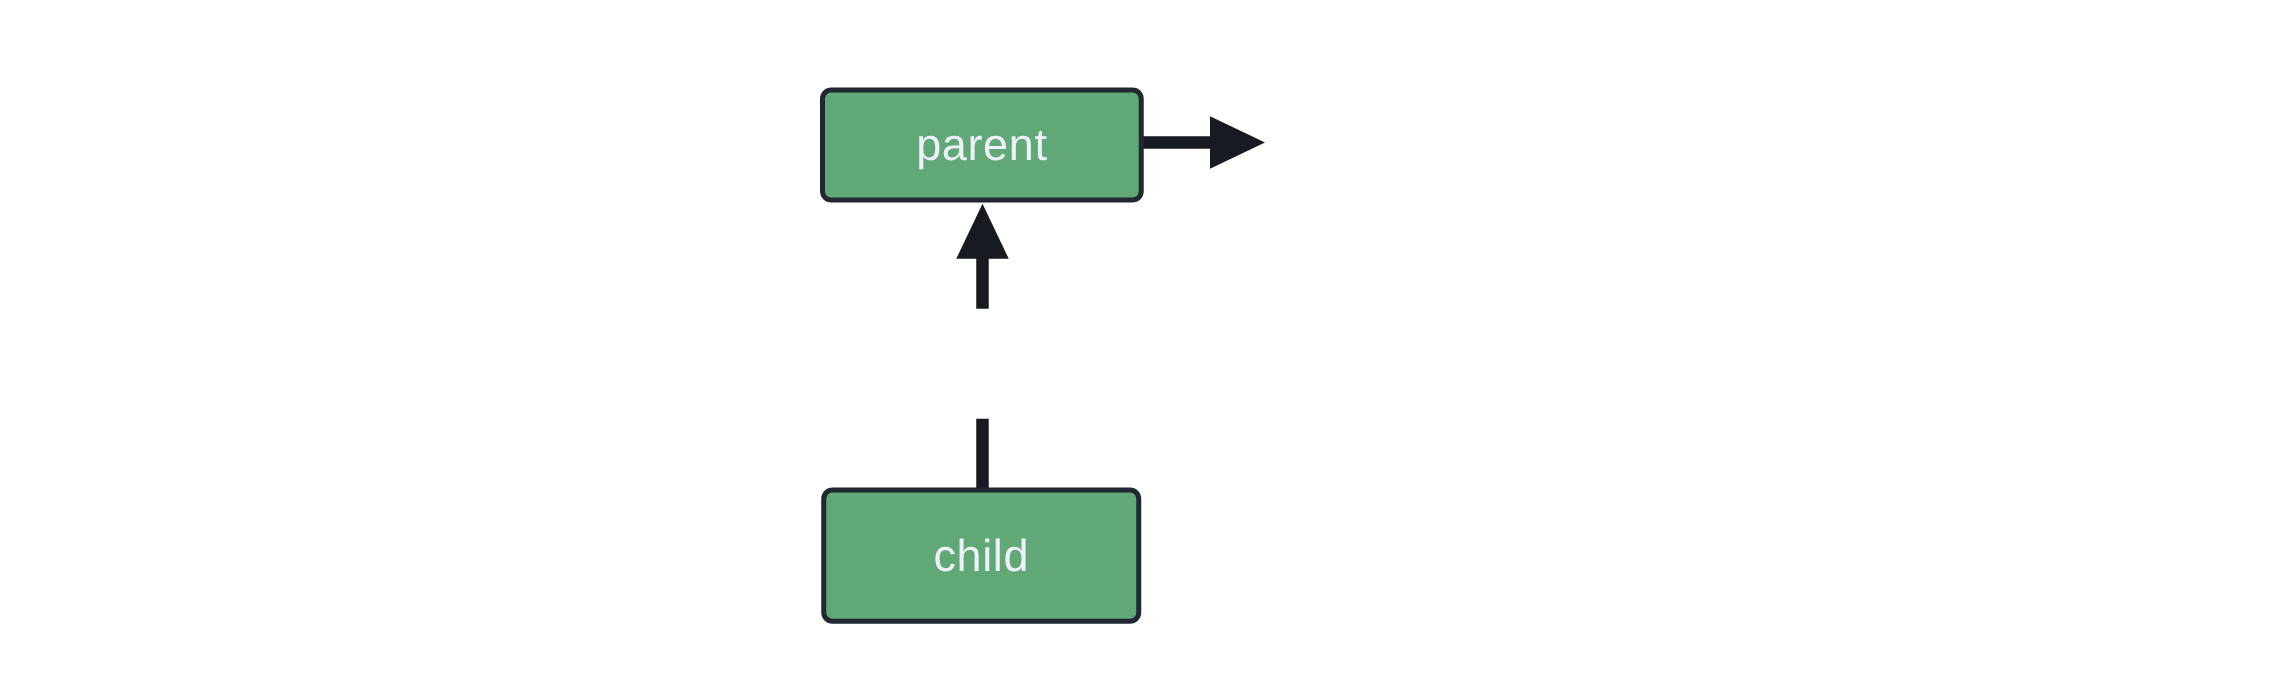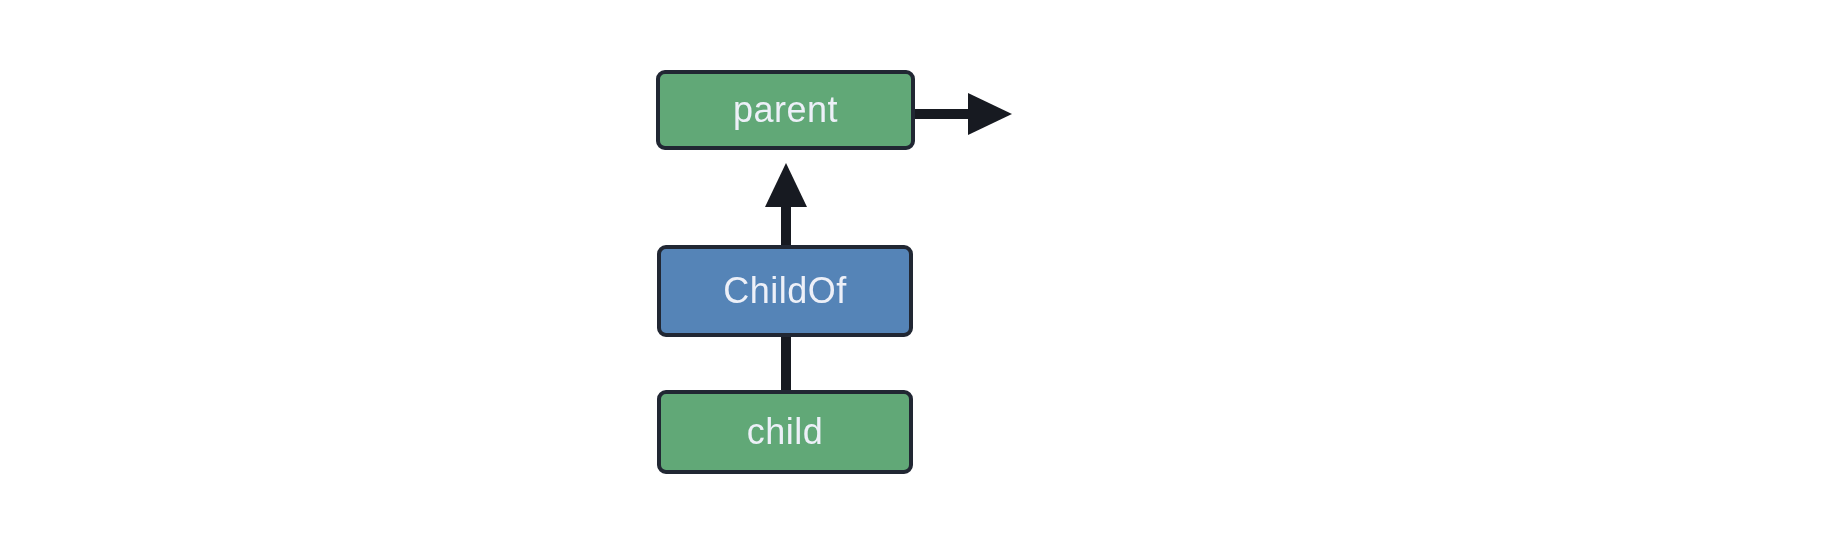--- a/index.html
+++ b/index.html
@@ -30,24 +30,24 @@
     align-items: center;
     justify-content: center;
     color: #edf0f8;
     font-size: 36px;
     line-height: 1;
     letter-spacing: 0.5px;
   }
   .node--green { background: #61a877; }
   .node--blue  { background: #5584b7; }
 
-  .node-parent   { left: 656px; top:  70px; width: 259px; height: 80px; }
+  .node-parent   { left: 656px; top:  70px; width: 259px; height: 92px; }
   .node-position { left: 1011px; top:  69px; width: 256px; height: 88px; }
   .node-childof  { left: 657px; top: 245px; width: 256px; height: 92px; }
-  .node-child    { left: 657px; top: 390px; width: 256px; height: 84px; }
+  .node-child    { left: 657px; top: 390px; width: 256px; height: 109px; }
 </style>
 </head>
 <body>
 
 <div class="canvas">
 
   <svg class="edges-layer" viewBox="0 0 1830 548" xmlns="http://www.w3.org/2000/svg">
 
     <g>
       <line x1="913" y1="114" x2="974" y2="114" stroke="#171A21" stroke-width="10"></line>
@@ -62,21 +62,18 @@
     <g>
       <line x1="786" y1="335" x2="786" y2="392" stroke="#171A21" stroke-width="10"></line>
     </g>
   </svg>
 
   <div class="node node--green node-parent">
     <span>parent</span>
   </div>
 
 
-  <div class="node node--blue node-childof">
-    <span>ChildOf</span>
-  </div>
 
   <div class="node node--green node-child">
     <span>child</span>
   </div>
 
 </div>
 
 </body></html>

